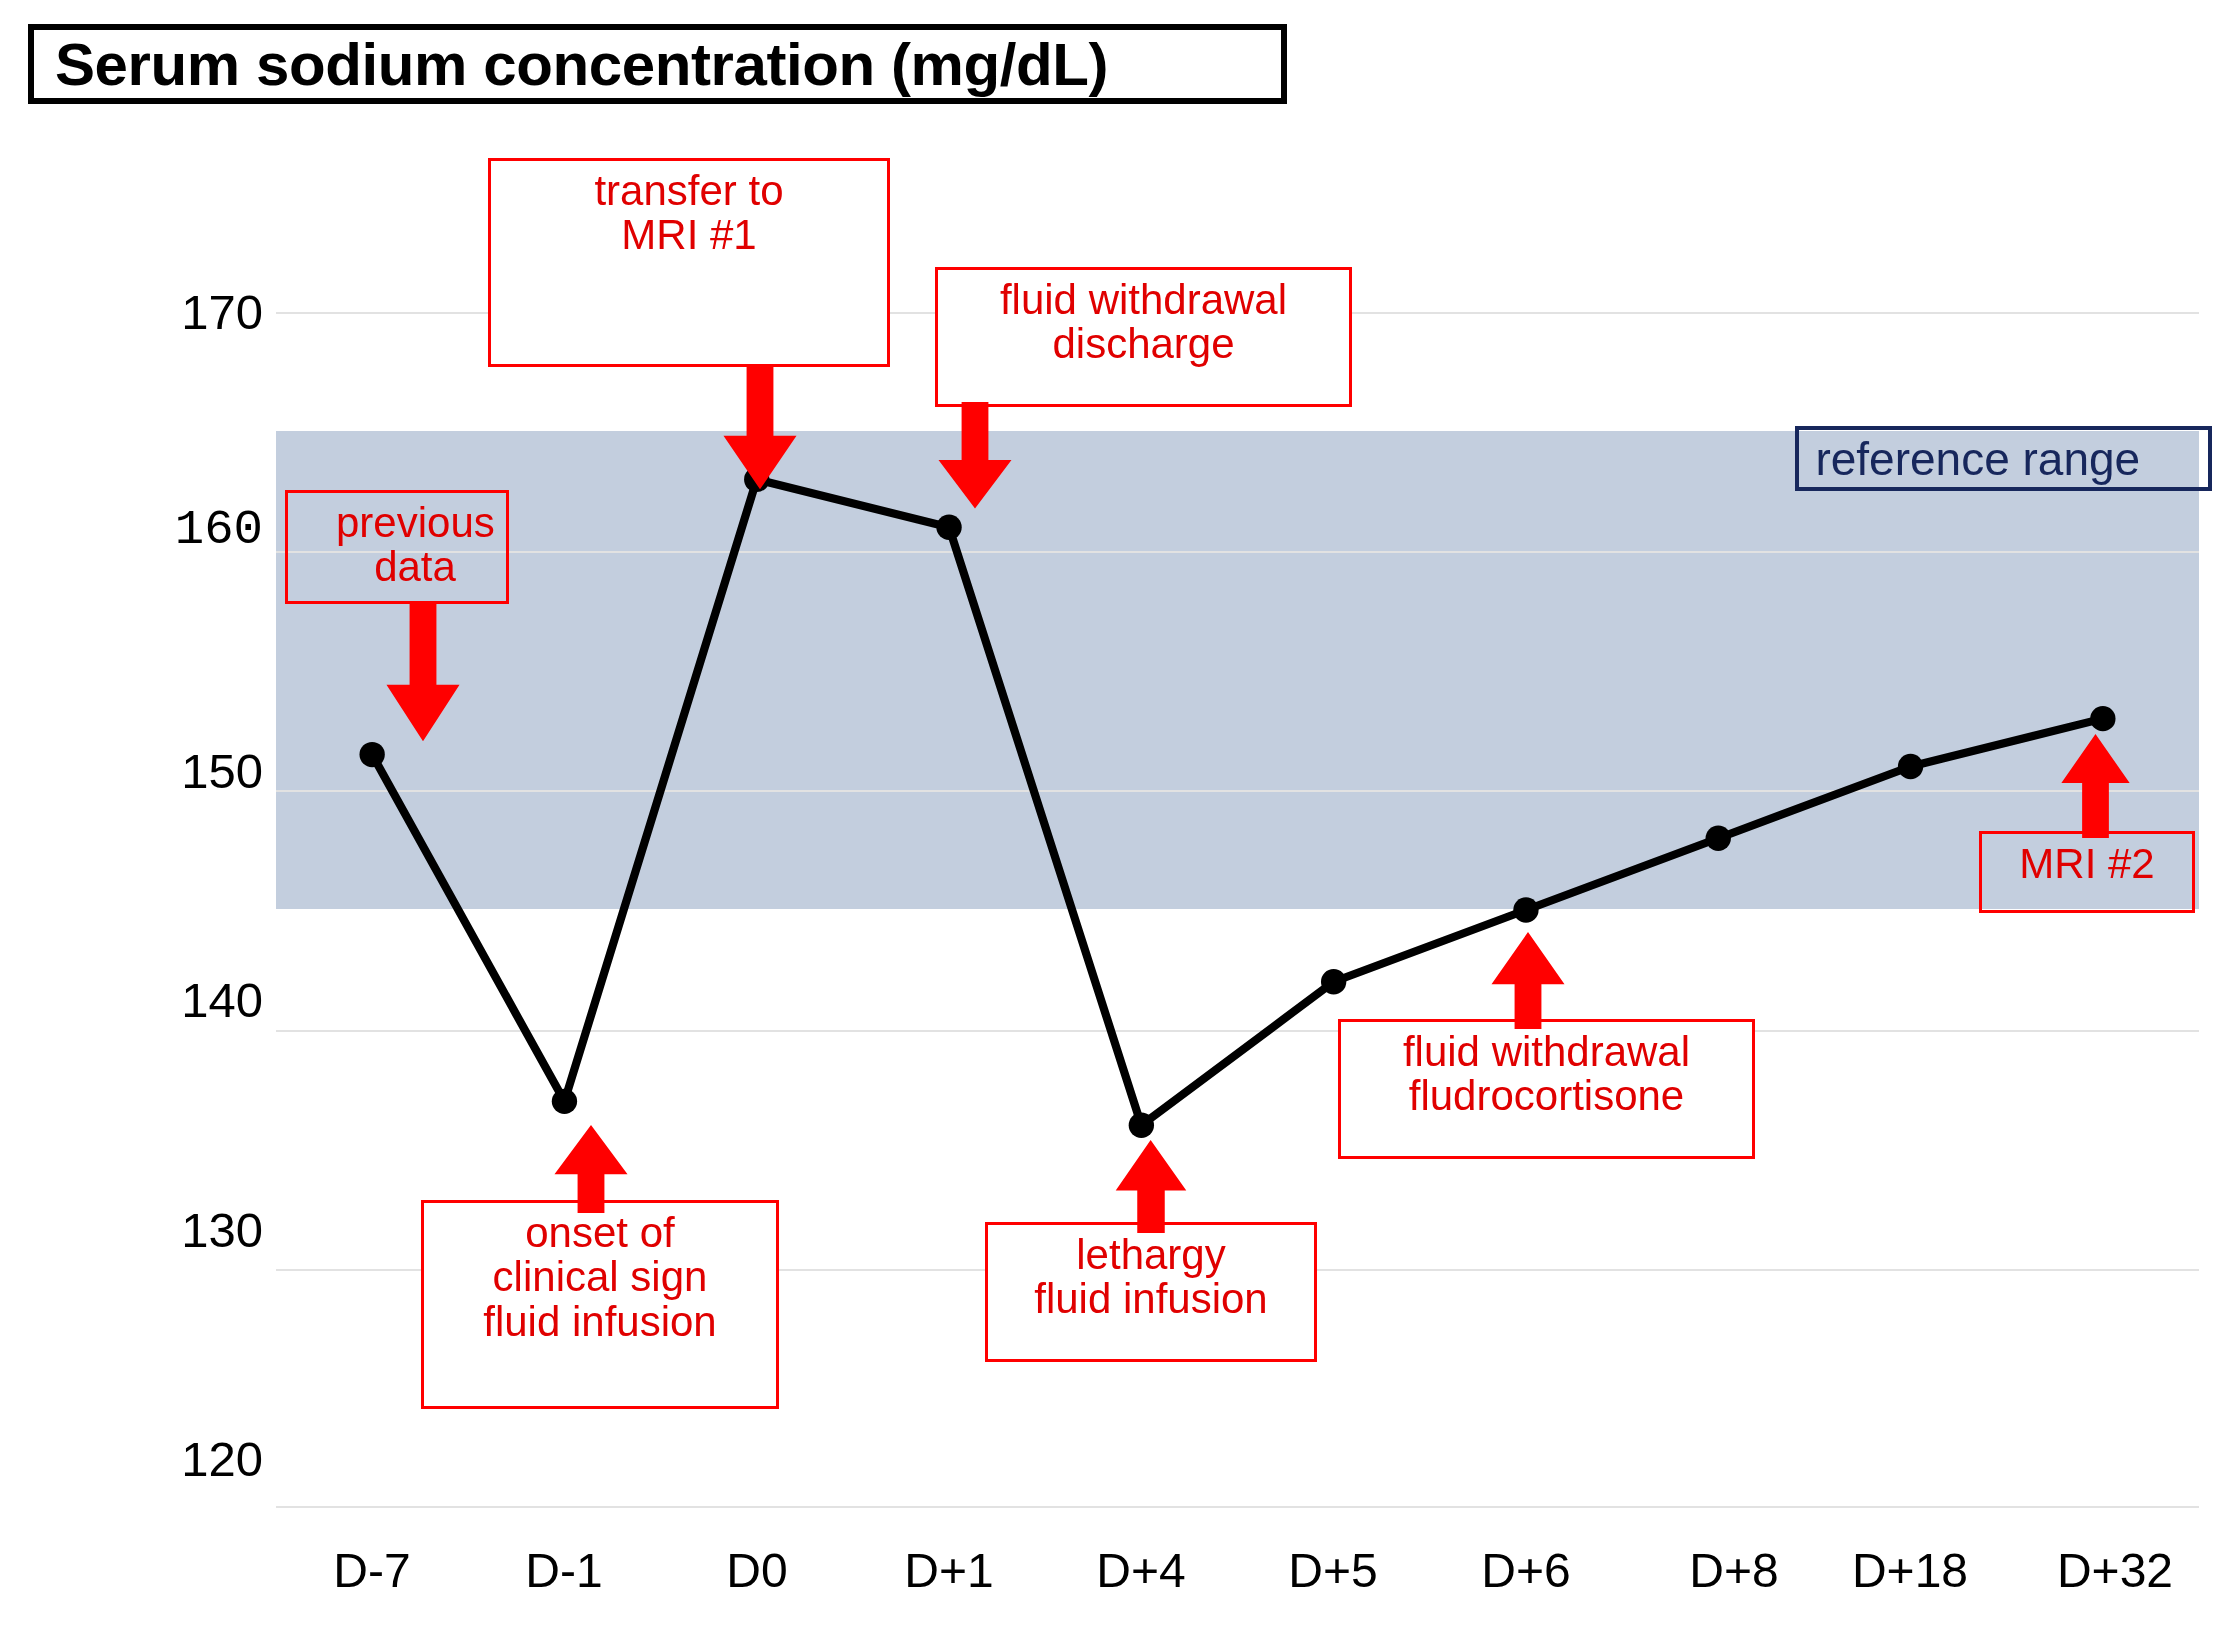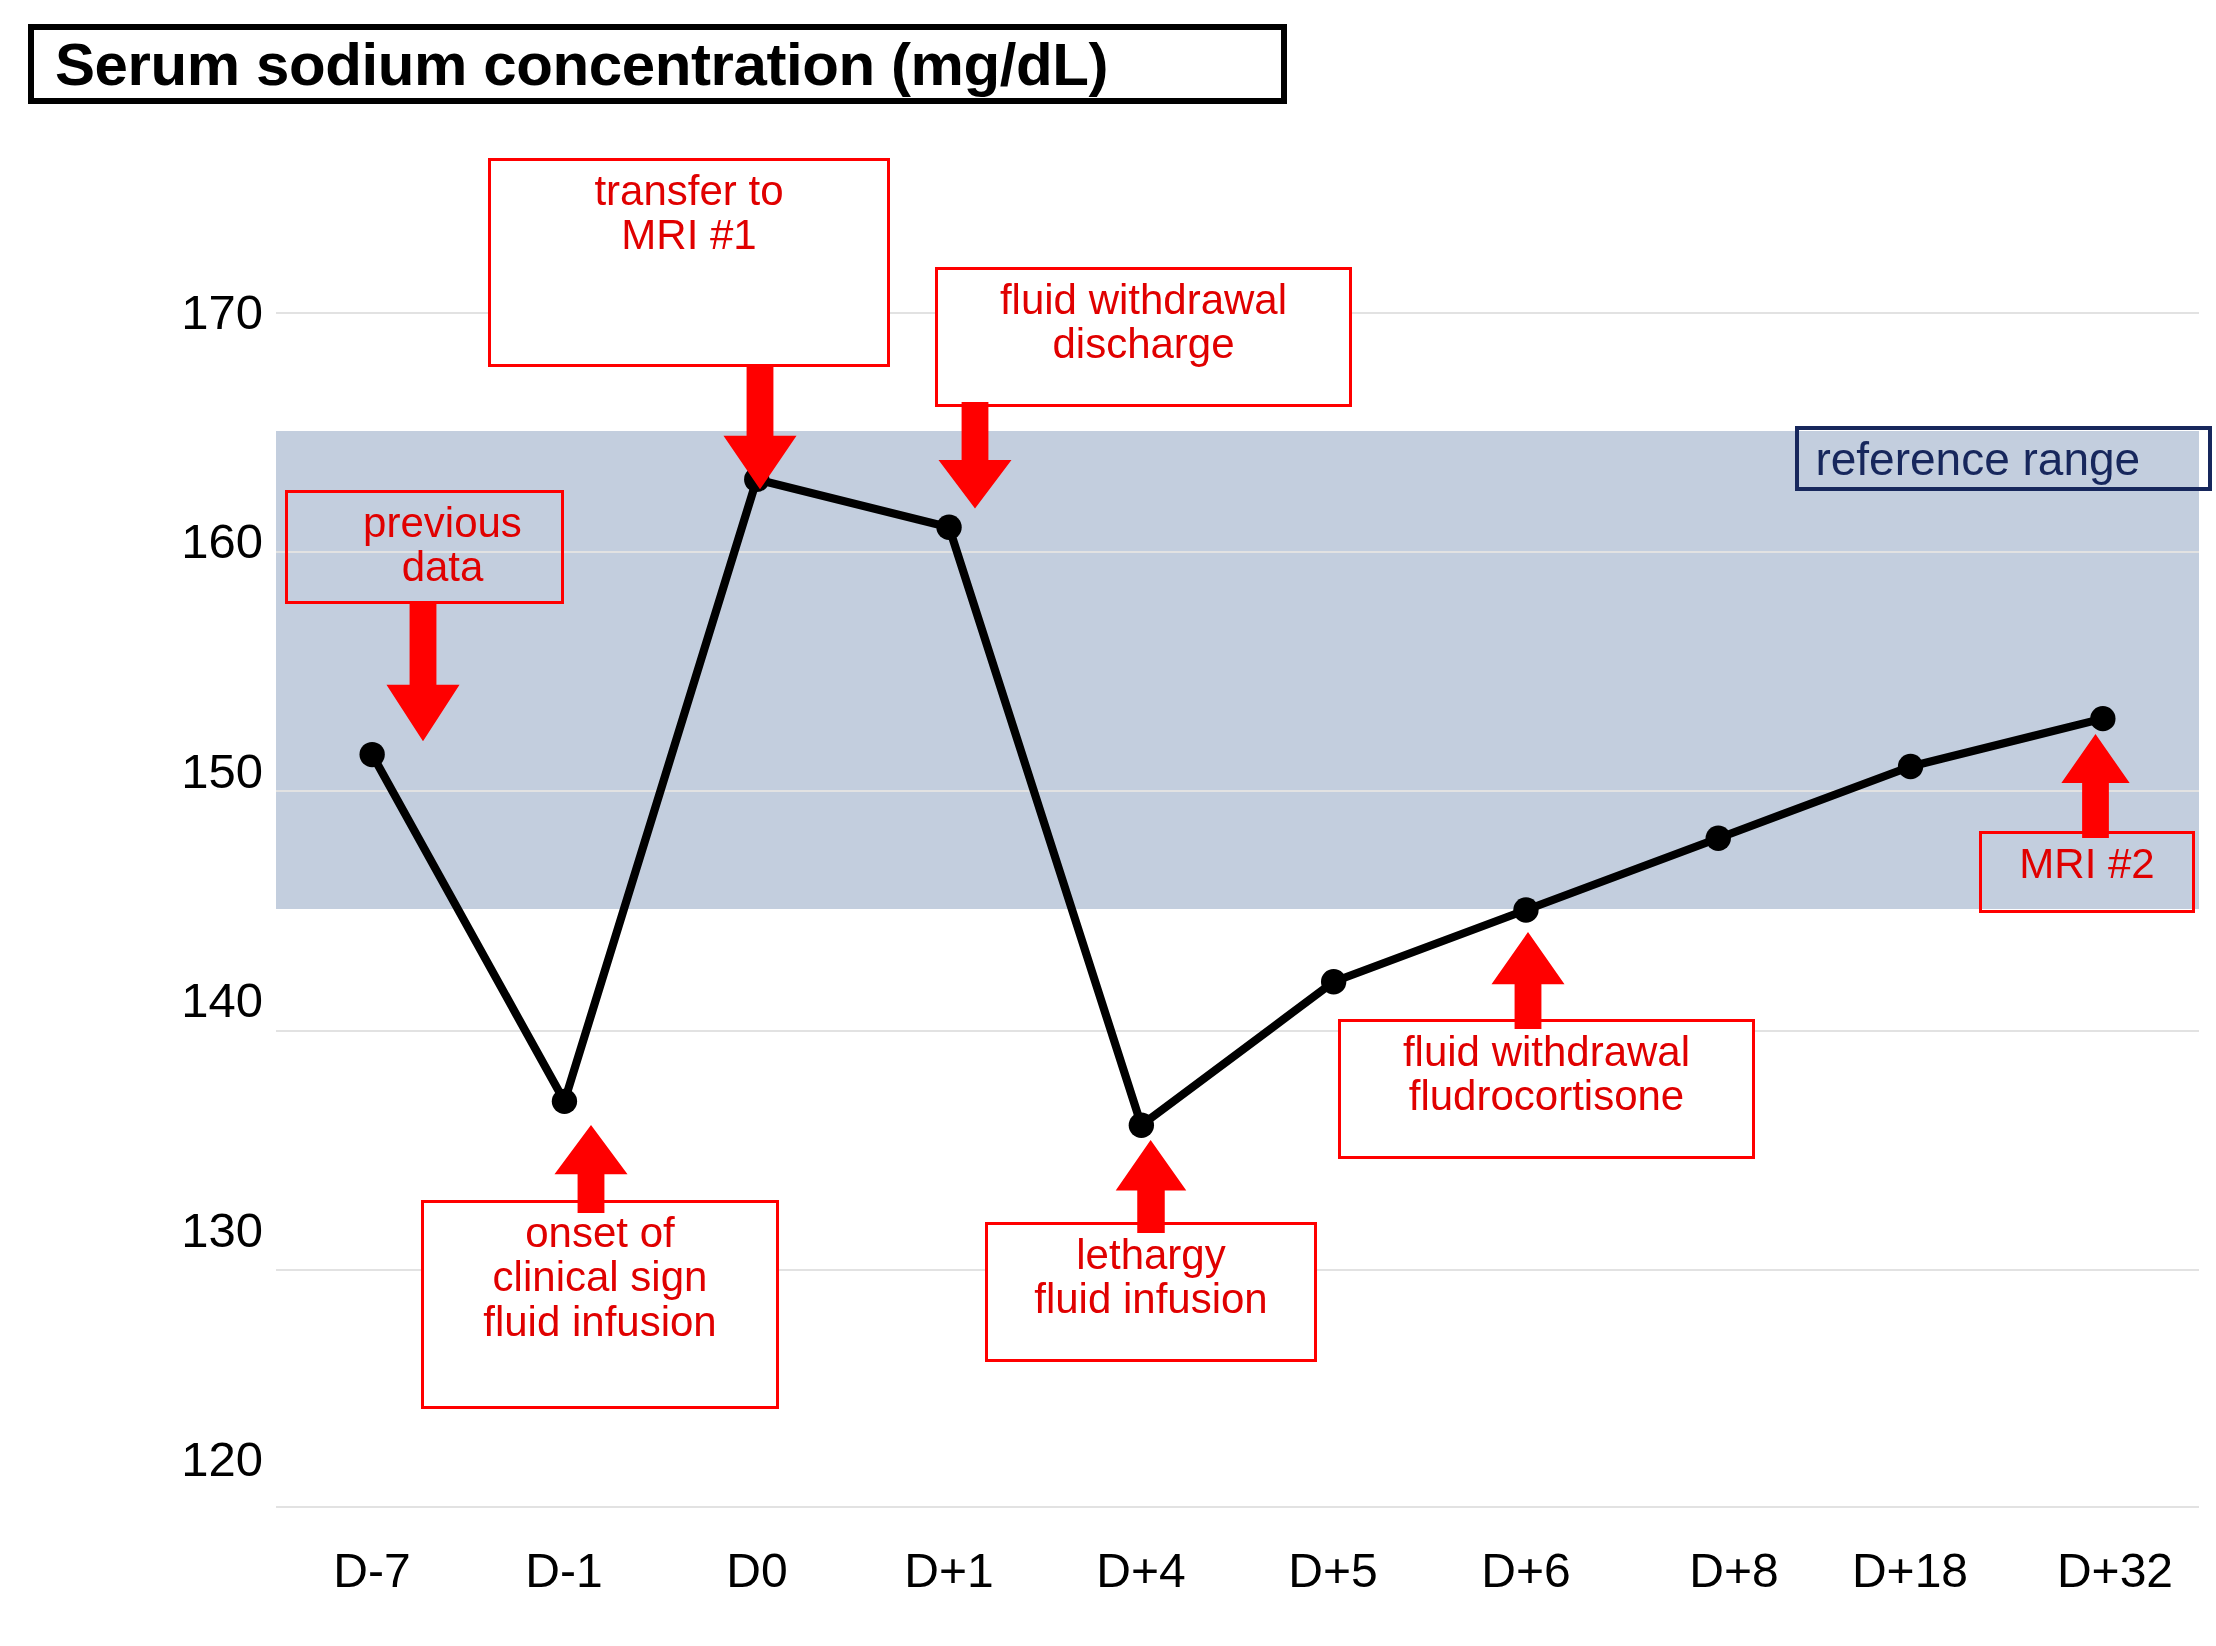--- a/index.html
+++ b/index.html
@@ -66,21 +66,21 @@
 </style>
 </head>
 <body>
 
 <div id="title-box">
   <span id="title-text">Serum sodium concentration  (mg/dL)</span>
 </div>
 
 <div>
   <div class="ytick" style="top:312px;">170</div>
-  <div class="ytick" style="top:541px;">160</div>
+  <div class="ytick" style="top:530px;font-family:Liberation Mono, monospace;">160</div>
   <div class="ytick" style="top:771px;">150</div>
   <div class="ytick" style="top:1000px;">140</div>
   <div class="ytick" style="top:1230px;">130</div>
   <div class="ytick" style="top:1459px;">120</div>
 </div>
 
 <div id="plot">
 
   <div id="ref-band" style="top:119px;height:478px;"></div>
 
@@ -118,21 +118,21 @@
   <div class="xtick" style="left:1250px;">D+6</div>
   <div class="xtick" style="left:1442px;margin-left:16px;">D+8</div>
   <div class="xtick" style="left:1634px;">D+18</div>
   <div class="xtick" style="left:1827px;margin-left:12px;">D+32</div>
 </div>
 
 <div id="refrange-box" style="left:1795px;top:426px;width:417px;height:65px;">
   <span>reference range</span>
 </div>
 
-<div class="ann transparent" style="left:285px;top:490px;width:279px;height:114px;padding-left:48px;">
+<div class="ann transparent" style="left:285px;top:490px;width:224px;height:114px;padding-left:48px;">
   <span class="ann-line">previous</span>
   <span class="ann-line">data</span>
 </div>
 <div class="arrow" style="left:382px;top:601px;">
   <svg width="82" height="142" viewBox="0 0 110 190">
     <polygon points="37,0 73,0 73,112 104,112 55,188 6,112 37,112" fill="#ff0000"></polygon>
   </svg>
 </div>
 
 <div class="ann" style="left:488px;top:158px;width:402px;height:209px;">

